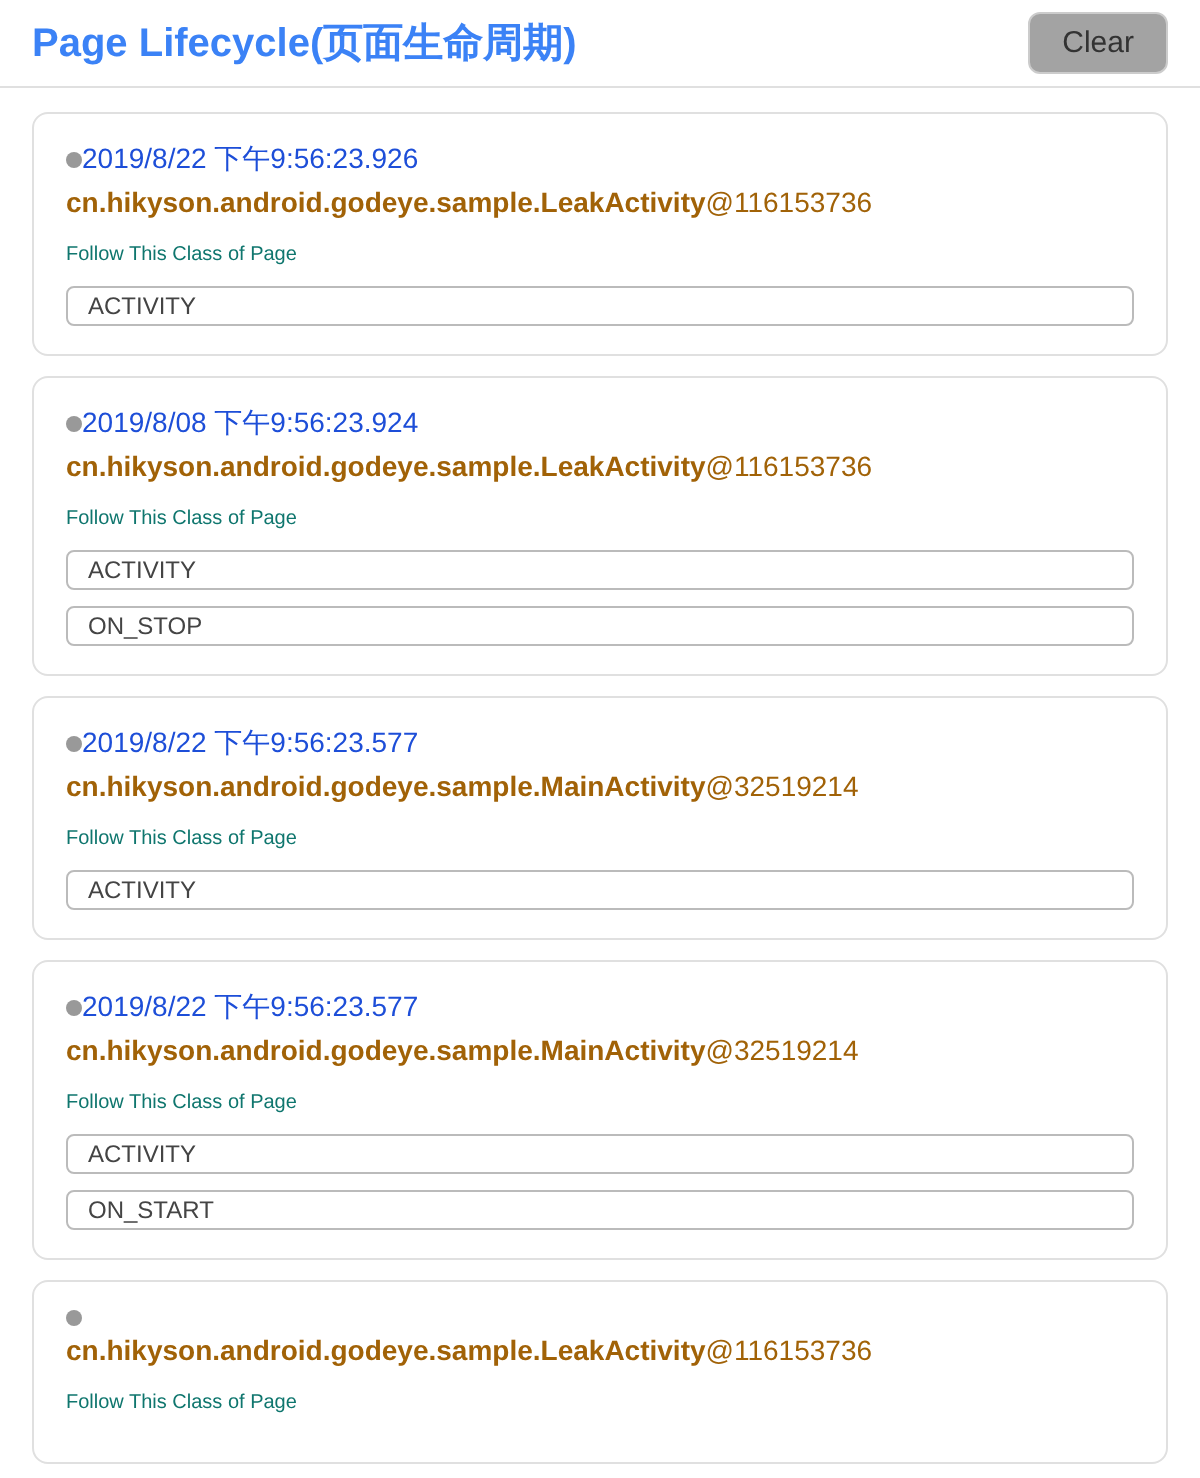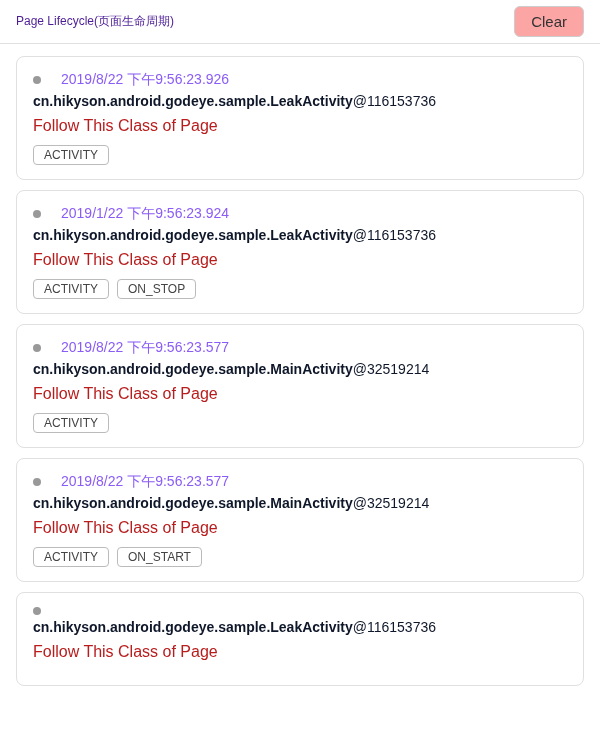--- a/index.html
+++ b/index.html
@@ -19,27 +19,27 @@
     .header {
       display: flex;
       align-items: center;
       justify-content: space-between;
       padding: 0 16px;
       height: 44px;
       border-bottom: 1px solid #e0e0e0;
     }
 
     .header-title {
-      font-size: 12px;
-      font-weight: 400;
-      color: #4c1d95;
+      font-size: 20px;
+      font-weight: 700;
+      color: #3b82f6;
     }
 
     .clear-button {
-      background: #fca5a5;
+      background: #a3a3a3;
       border: 1px solid #ccc;
       border-radius: 6px;
       padding: 6px 16px;
       font-size: 15px;
       color: #333;
       cursor: pointer;
     }
 
     .list-container {
       padding: 12px 16px;
@@ -50,57 +50,58 @@
 
     .card {
       border: 1px solid #e0e0e0;
       border-radius: 8px;
       padding: 14px 16px;
       background: #fff;
     }
 
     .card-timestamp {
       font-size: 14px;
-      color: #8b5cf6;
+      color: #1d4ed8;
       margin-bottom: 4px;
       display: flex;
       align-items: center;
-      gap: 20px;
+      gap: 0;
     }
 
     .bullet {
       width: 8px;
       height: 8px;
       border-radius: 50%;
       background: #999;
       display: inline-block;
       flex-shrink: 0;
     }
 
     .card-class {
       font-size: 14px;
       font-weight: 600;
-      color: #0f172a;
+      color: #a16207;
       margin-bottom: 8px;
       word-break: break-all;
     }
 
     .card-link {
-      font-size: 16px;
-      color: #b91c1c;
+      font-size: 10px;
+      color: #0f766e;
       margin-bottom: 10px;
       cursor: pointer;
       text-decoration: none;
       display: inline-block;
     }
 
     .card-tags {
       display: flex;
       gap: 8px;
       flex-wrap: wrap;
+      flex-direction: column;
     }
 
     .tag {
       border: 1px solid #bbb;
       border-radius: 4px;
       padding: 2px 10px;
       font-size: 12px;
       color: #444;
       background: #fff;
     }
@@ -115,21 +116,21 @@
 
 <div class="list-container">
 <div class="card"><div class="card-timestamp">
         <span class="bullet"></span>
         <span>2019/8/22 下午9:56:23.926</span>
       </div><div class="card-class"><span style="font-weight:600">cn.hikyson.android.godeye.sample.LeakActivity</span><span style="font-weight:400">@116153736</span></div><a class="card-link" href="#">Follow This Class of Page</a><div class="card-tags">
         <span class="tag">ACTIVITY</span>
       </div></div>
     <div class="card"><div class="card-timestamp">
         <span class="bullet"></span>
-        <span>2019/1/22 下午9:56:23.924</span>
+        <span>2019/8/08 下午9:56:23.924</span>
       </div><div class="card-class"><span style="font-weight:600">cn.hikyson.android.godeye.sample.LeakActivity</span><span style="font-weight:400">@116153736</span></div><a class="card-link" href="#">Follow This Class of Page</a><div class="card-tags">
         <span class="tag">ACTIVITY</span>
         <span class="tag">ON_STOP</span>
       </div></div>
     <div class="card"><div class="card-timestamp">
         <span class="bullet"></span>
         <span>2019/8/22 下午9:56:23.577</span>
       </div><div class="card-class"><span style="font-weight:600">cn.hikyson.android.godeye.sample.MainActivity</span><span style="font-weight:400">@32519214</span></div><a class="card-link" href="#">Follow This Class of Page</a><div class="card-tags">
         <span class="tag">ACTIVITY</span>
       </div></div>

